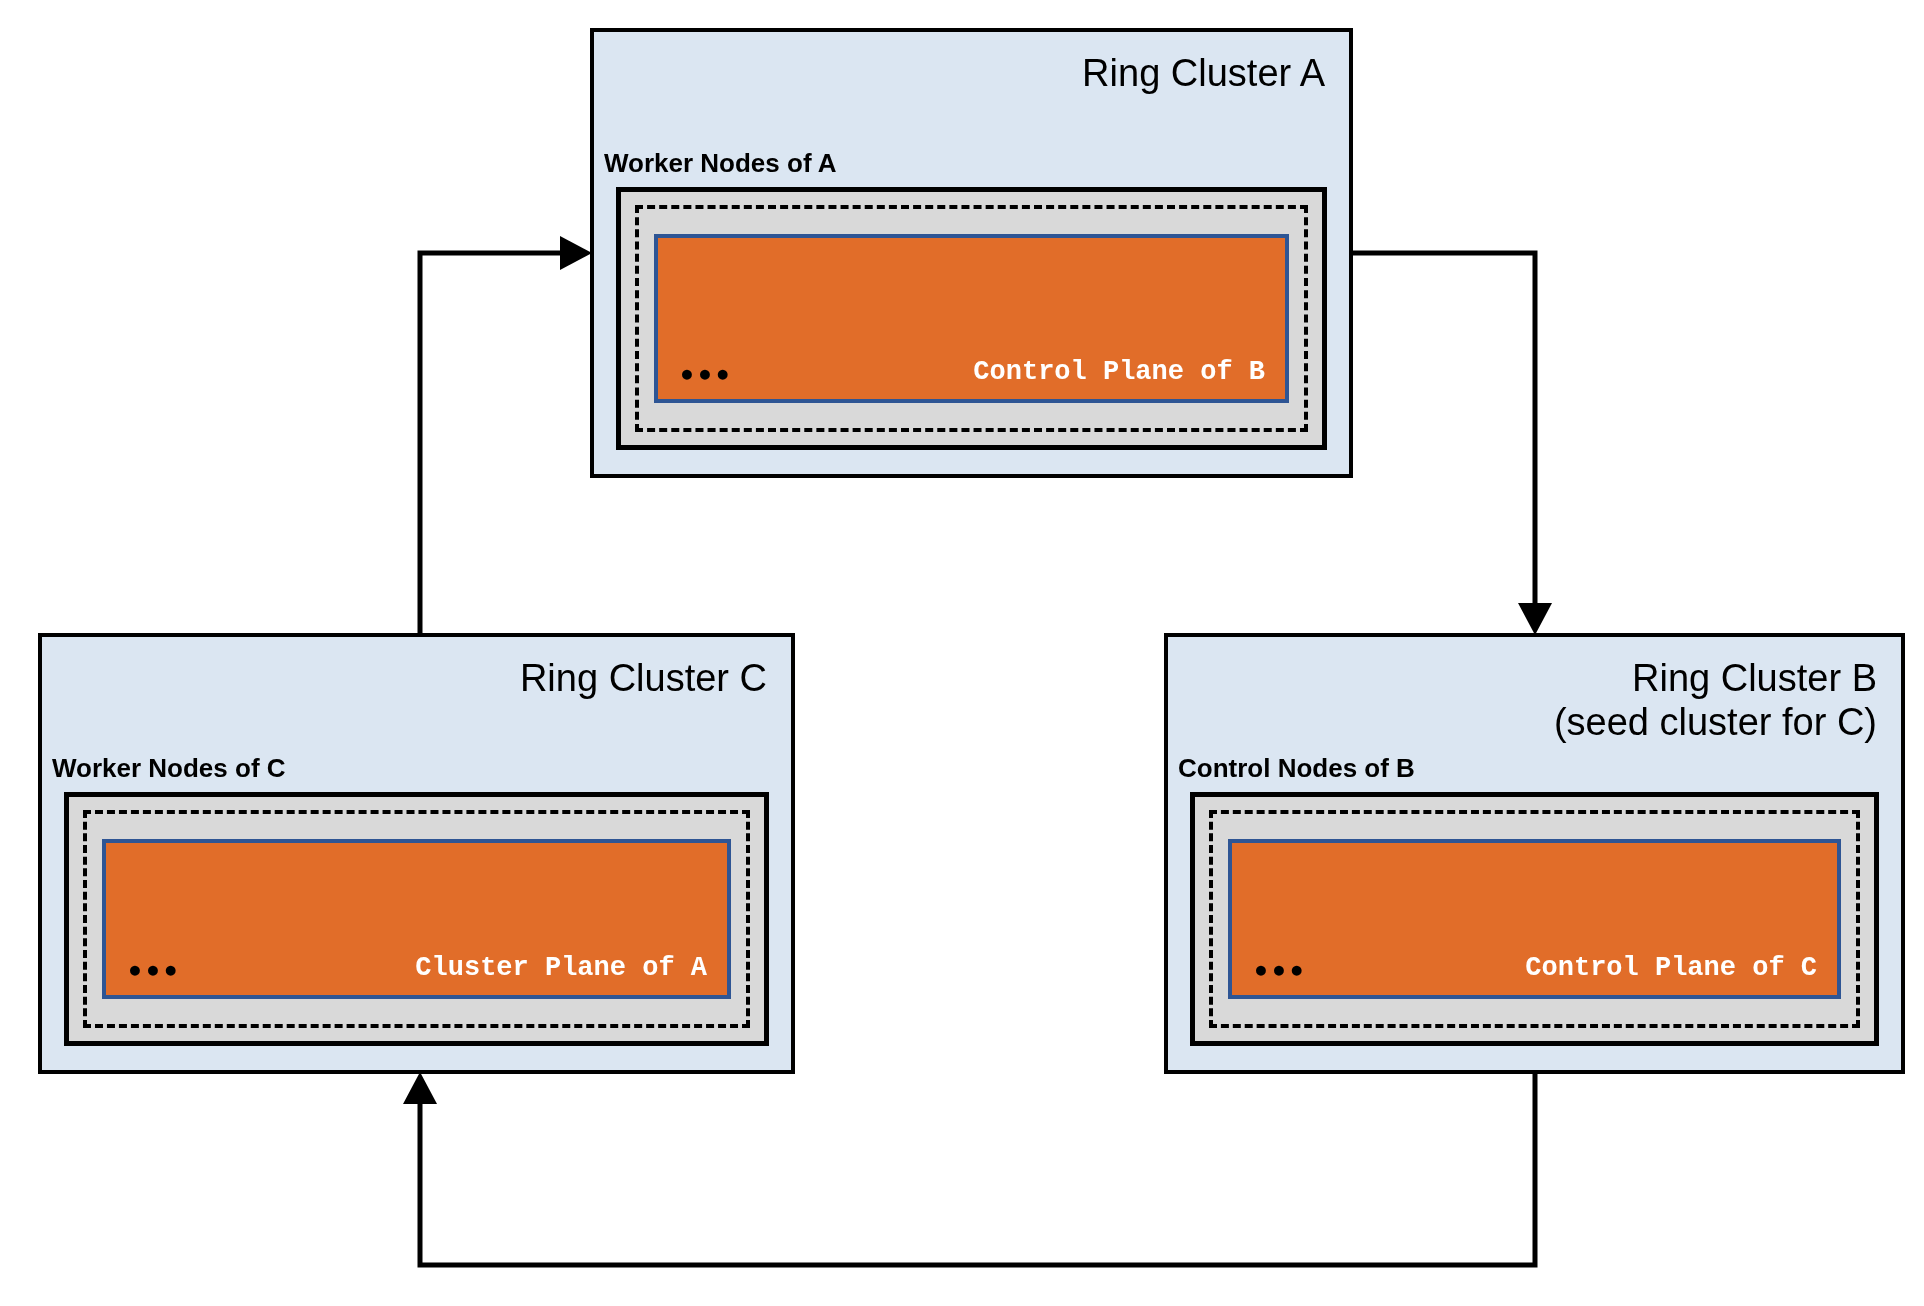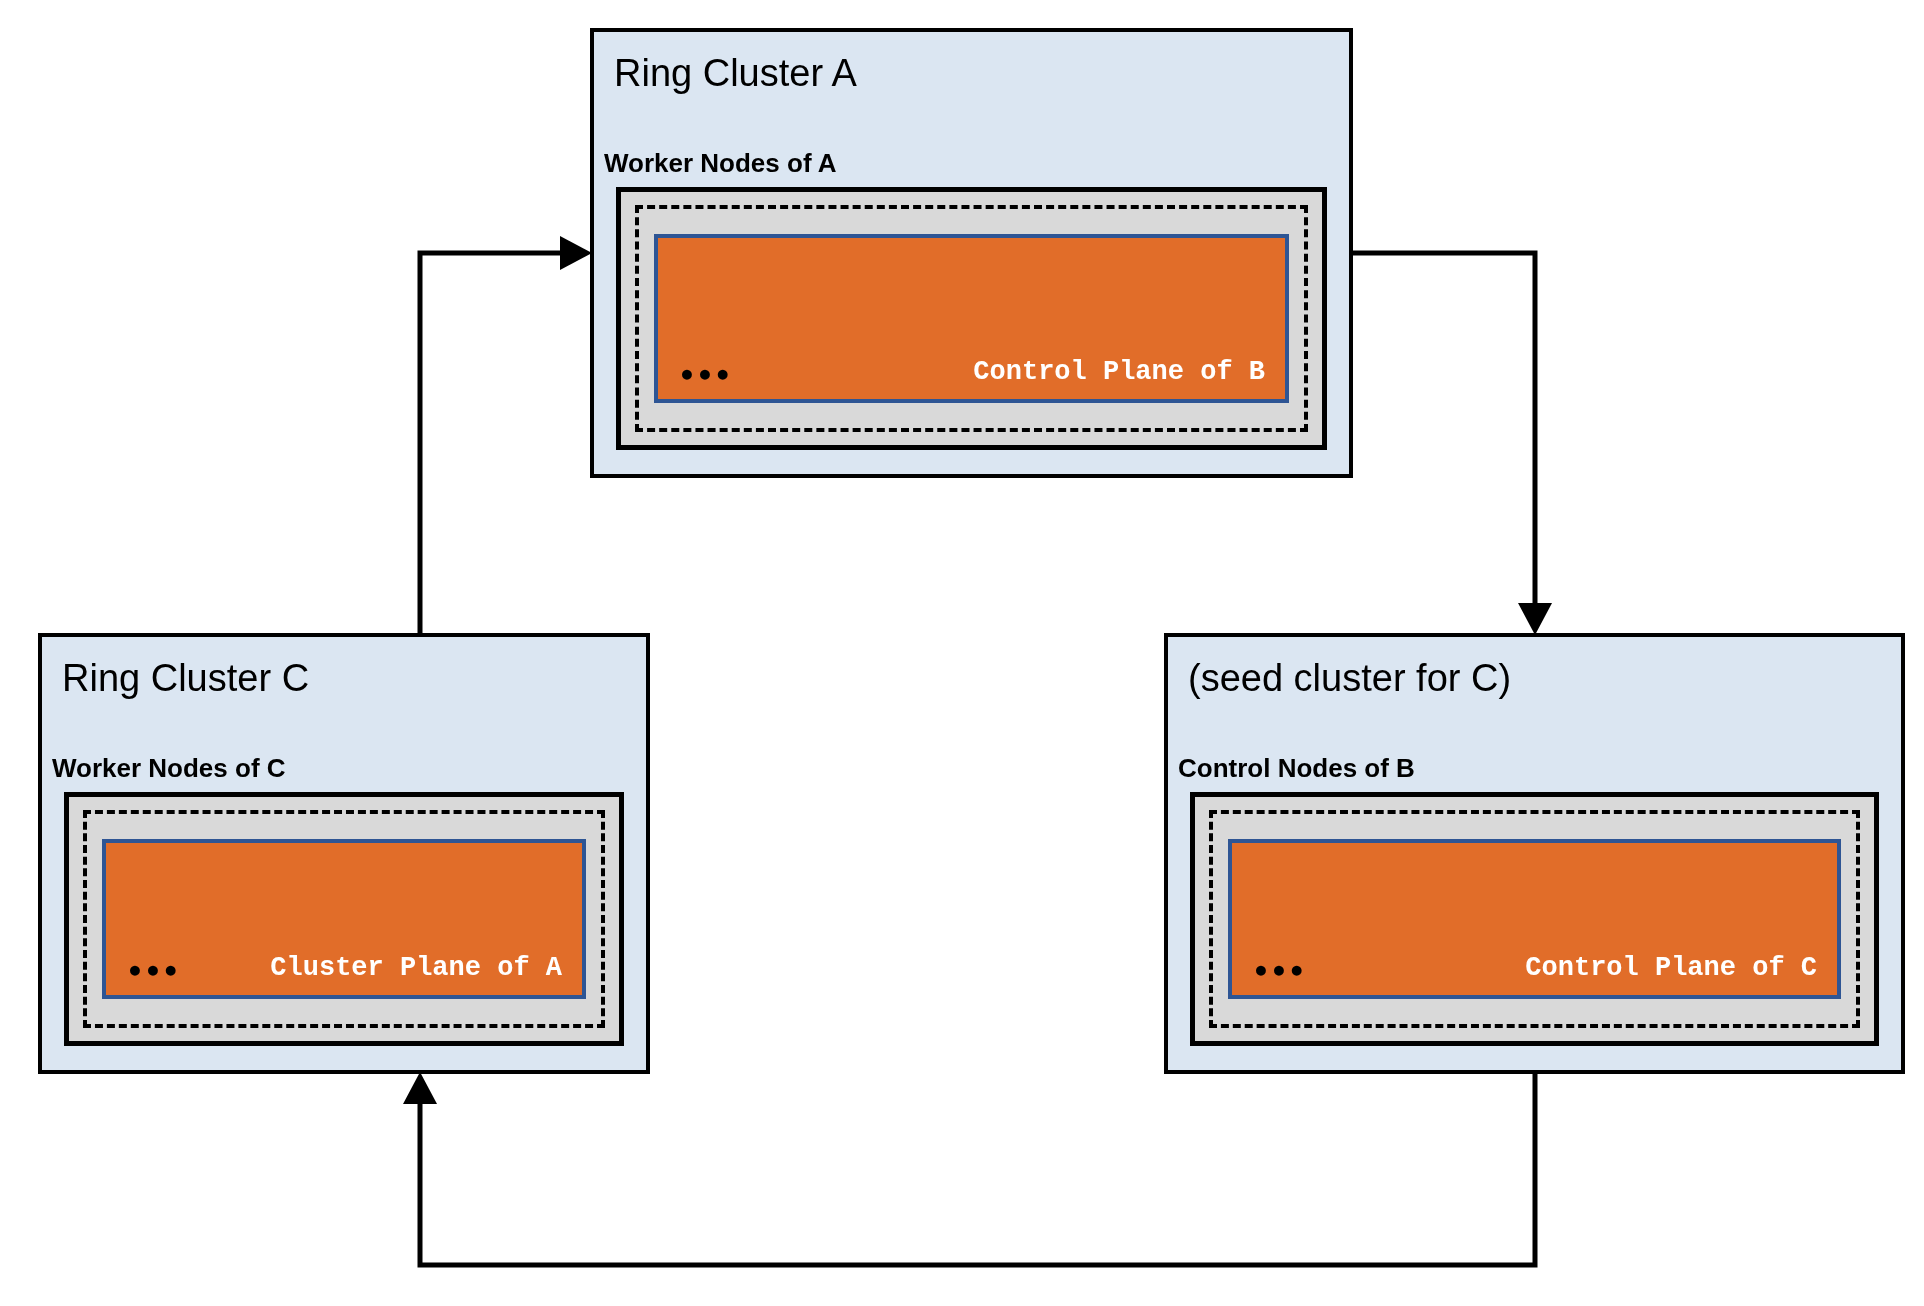--- a/index.html
+++ b/index.html
@@ -26,31 +26,32 @@
     fill: #000000;
     stroke: none;
   }
   .cluster {
     position: absolute;
     background: #dbe6f2;
     border: 4px solid #000000;
     box-sizing: border-box;
   }
   .cluster-a { left: 590px;  top: 28px;  width: 763px; height: 450px; }
-  .cluster-c { left: 38px;   top: 633px; width: 612px; height: 441px; }
+  .cluster-c { left: 38px;   top: 633px; width: 757px; height: 441px; }
   .cluster-b { left: 1164px; top: 633px; width: 741px; height: 441px; }
   .title-row {
     position: absolute;
     left: 20px; right: 24px; top: 20px;
     display: flex;
     justify-content: space-between;
     align-items: flex-end;
     font-size: 38px;
     line-height: 1.15;
     white-space: nowrap;
+    flex-direction: column;
   }
   .worker-label {
     position: absolute;
     left: 10px; top: 116px;
     font-size: 26px;
     font-weight: 700;
   }
   .worker-box {
     position: absolute;
     left: 22px; right: 22px; top: 155px; bottom: 24px;
@@ -135,20 +136,21 @@
         <div class="control-plane">
           <span class="dots">●●●</span>
           <span class="cp-label">Cluster Plane of A</span>
         </div>
       </div>
     </div>
   </section>
 
   <section class="cluster cluster-b">
     <header class="title-row">
+      <span>Ring Cluster B</span>
       <span>(seed cluster for C)</span>
     </header>
     <div class="worker-label">Control Nodes of B</div>
     <div class="worker-box">
       <div class="dashed-box">
         <div class="control-plane">
           <span class="dots">●●●</span>
           <span class="cp-label">Control Plane of C</span>
         </div>
       </div>

